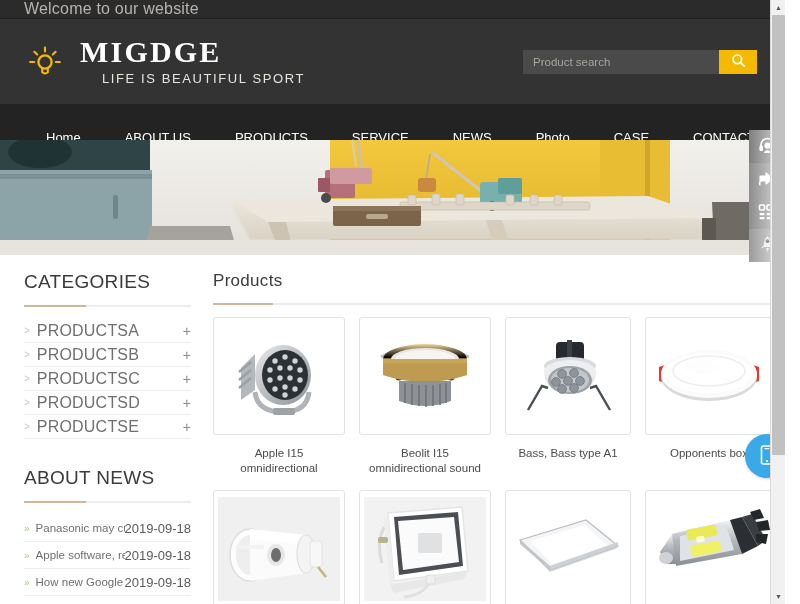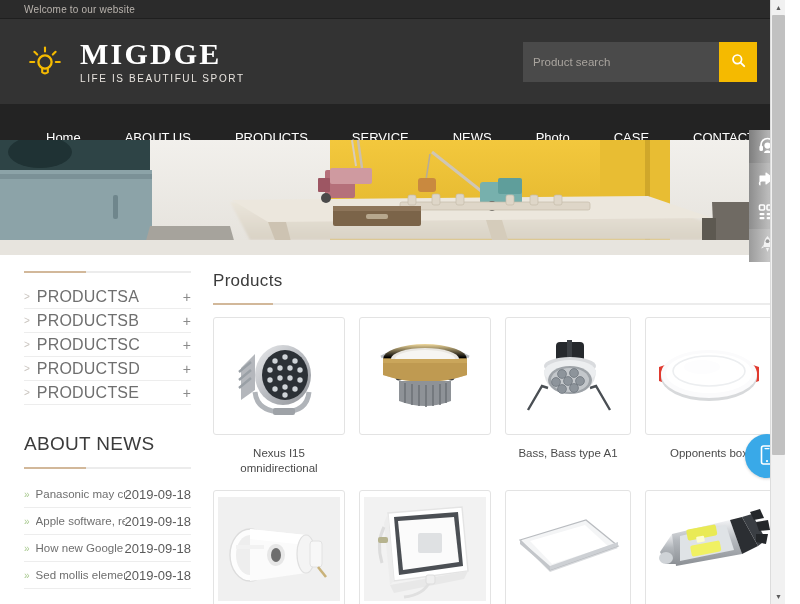--- a/index.html
+++ b/index.html
@@ -11,43 +11,43 @@
     font-size:13px;
   }
   .page { position:relative; width:785px; height:604px; overflow:hidden; }
 
   
   .topbar {
     height:19px; background:#2b2b2b; border-bottom:1px solid #1f1f1f;
     display:flex; align-items:center;
   }
   .topbar .welcome {
-    color:#b9b3ad; font-size:10px; padding-left:24px; letter-spacing:.2px;
+    color:#b9b3ad; font-size:16px; padding-left:24px; letter-spacing:.2px;
   }
 
   
   .header {
     height:85px; background:#333333;
     display:flex; align-items:center; justify-content:space-between;
     padding:0 28px 0 28px; position:relative;
   }
   .logo-wrap { display:flex; align-items:center; gap:18px; }
   .bulb { width:34px; height:34px; position:relative; flex:none; }
   .logo-text { display:flex; flex-direction:column; justify-content:center; }
   .logo-name {
     font-family:"Liberation Serif", serif;
     font-size:30px; color:#ffffff; letter-spacing:2.2px; line-height:1;
     font-weight:700;
   }
   .logo-tag {
-    font-size:10px; color:#e8e4df; letter-spacing:1.6px;
-    margin-top:4px; white-space:nowrap;
-  }
-
-  .search-box { display:flex; align-items:stretch; height:40px; }
+    font-size:13px; color:#e8e4df; letter-spacing:1.6px;
+    margin-top:4px; margin-left:22px; white-space:nowrap;
+  }
+
+  .search-box { display:flex; align-items:stretch; height:24px; }
   .search-input {
     width:196px; background:#4a4a4a; border:none; outline:none;
     color:#cfcac4; font-size:11.5px; padding:0 10px;
     font-family:"Liberation Sans", sans-serif;
   }
   .search-input::placeholder { color:#a9a49e; }
   .search-btn {
     width:38px; background:#f5ba00; border:none; cursor:pointer;
     display:flex; align-items:center; justify-content:center;
   }
@@ -283,20 +283,21 @@
       <rect x="702" y="78" width="14" height="35" fill="#5d5951"></rect>
       <path d="M150 86 L230 86 L238 115 L142 115 Z" fill="#a6a39c"></path>
       <rect x="0" y="100" width="785" height="15" fill="#e7e4de"></rect>
     </svg>
   </div>
 
   <div class="main">
 
     <aside class="sidebar">
 
+      <div class="sec-title">CATEGORIES</div>
       <div class="sec-rule"></div>
       <ul class="cat-list">
         <li class="cat-item">
           <span class="cat-left">
             <span class="cat-arrow">&gt;</span>
             <span class="cat-name">PRODUCTSA</span>
           </span>
           <span class="cat-plus">+</span>
         </li>
         <li class="cat-item">
@@ -402,21 +403,21 @@
                   <circle cx="50" cy="61" r="2.7"></circle>
                     <circle cx="60" cy="59" r="2.7"></circle>
                     <circle cx="70" cy="61" r="2.7"></circle>
                   <circle cx="60" cy="67" r="2.7"></circle>
                 </g>
                 <path d="M30 64 Q32 84 58 84 Q82 84 84 64" fill="none" stroke="#b0b4b9" stroke-width="5"></path>
                 <rect x="48" y="80" width="22" height="7" rx="2" fill="#9ea2a7"></rect>
               </svg>
             </span>
           </div>
-          <div class="prod-cap">Nexus I15 omnidirectional</div>
+          <div class="prod-cap">Apple I15 omnidirectional</div>
         </div>
 
         <div class="prod-cell">
           <div class="prod-frame">
             <span>
               <svg width="116" height="86" viewBox="0 0 116 86">
                 <defs>
                     <linearGradient id="gold1" x1="0" y1="0" x2="0" y2="1">
                   <stop offset="0" stop-color="#f0d89a"></stop>
                       <stop offset=".45" stop-color="#c8a martial"></stop>
@@ -439,20 +440,21 @@
                     <line x1="45" y1="51" x2="45" y2="72"></line>
                   <line x1="52" y1="52" x2="52" y2="73"></line>
                     <line x1="59" y1="52" x2="59" y2="74"></line>
                   <line x1="66" y1="52" x2="66" y2="73"></line>
                     <line x1="73" y1="51" x2="73" y2="72"></line>
                   <line x1="79" y1="50" x2="79" y2="70"></line>
                 </g>
               </svg>
             </span>
           </div>
+          <div class="prod-cap">Beolit I15 omnidirectional sound</div>
         </div>
 
         <div class="prod-cell">
           <div class="prod-frame">
             <span>
               <svg width="112" height="88" viewBox="0 0 112 88">
                 <path d="M16 78 L30 54 L36 56" stroke="#4a4f54" stroke-width="2.4" fill="none"></path>
                 <path d="M98 78 L84 54 L78 56" stroke="#4a4f54" stroke-width="2.4" fill="none"></path>
                 <rect x="44" y="10" width="28" height="22" rx="4" fill="#26292d"></rect>
                 <rect x="55" y="8" width="5" height="24" fill="#3c4045"></rect>

